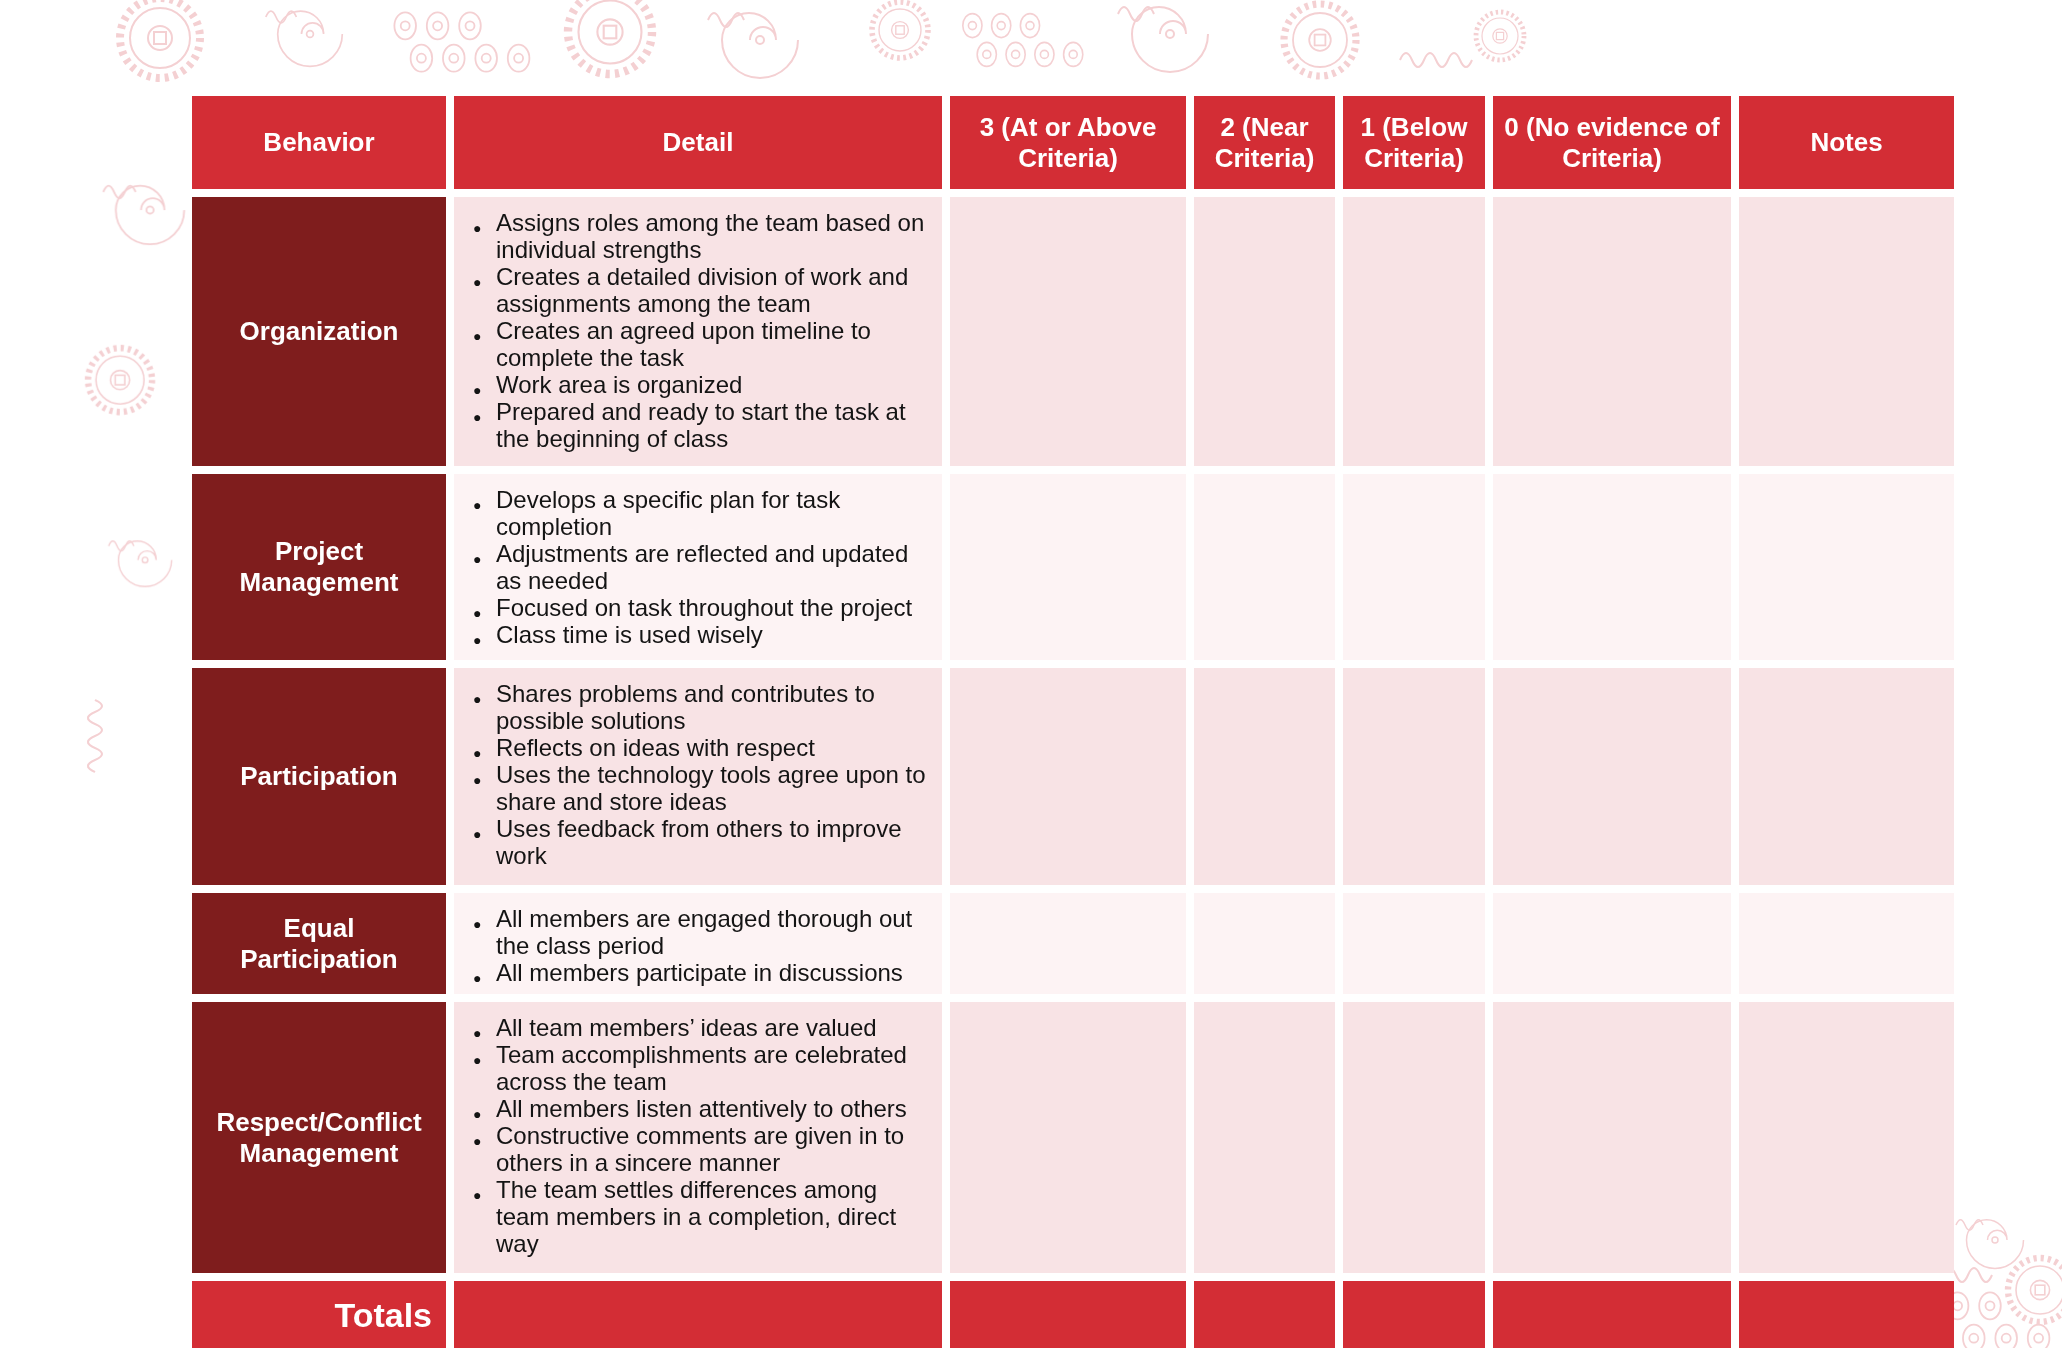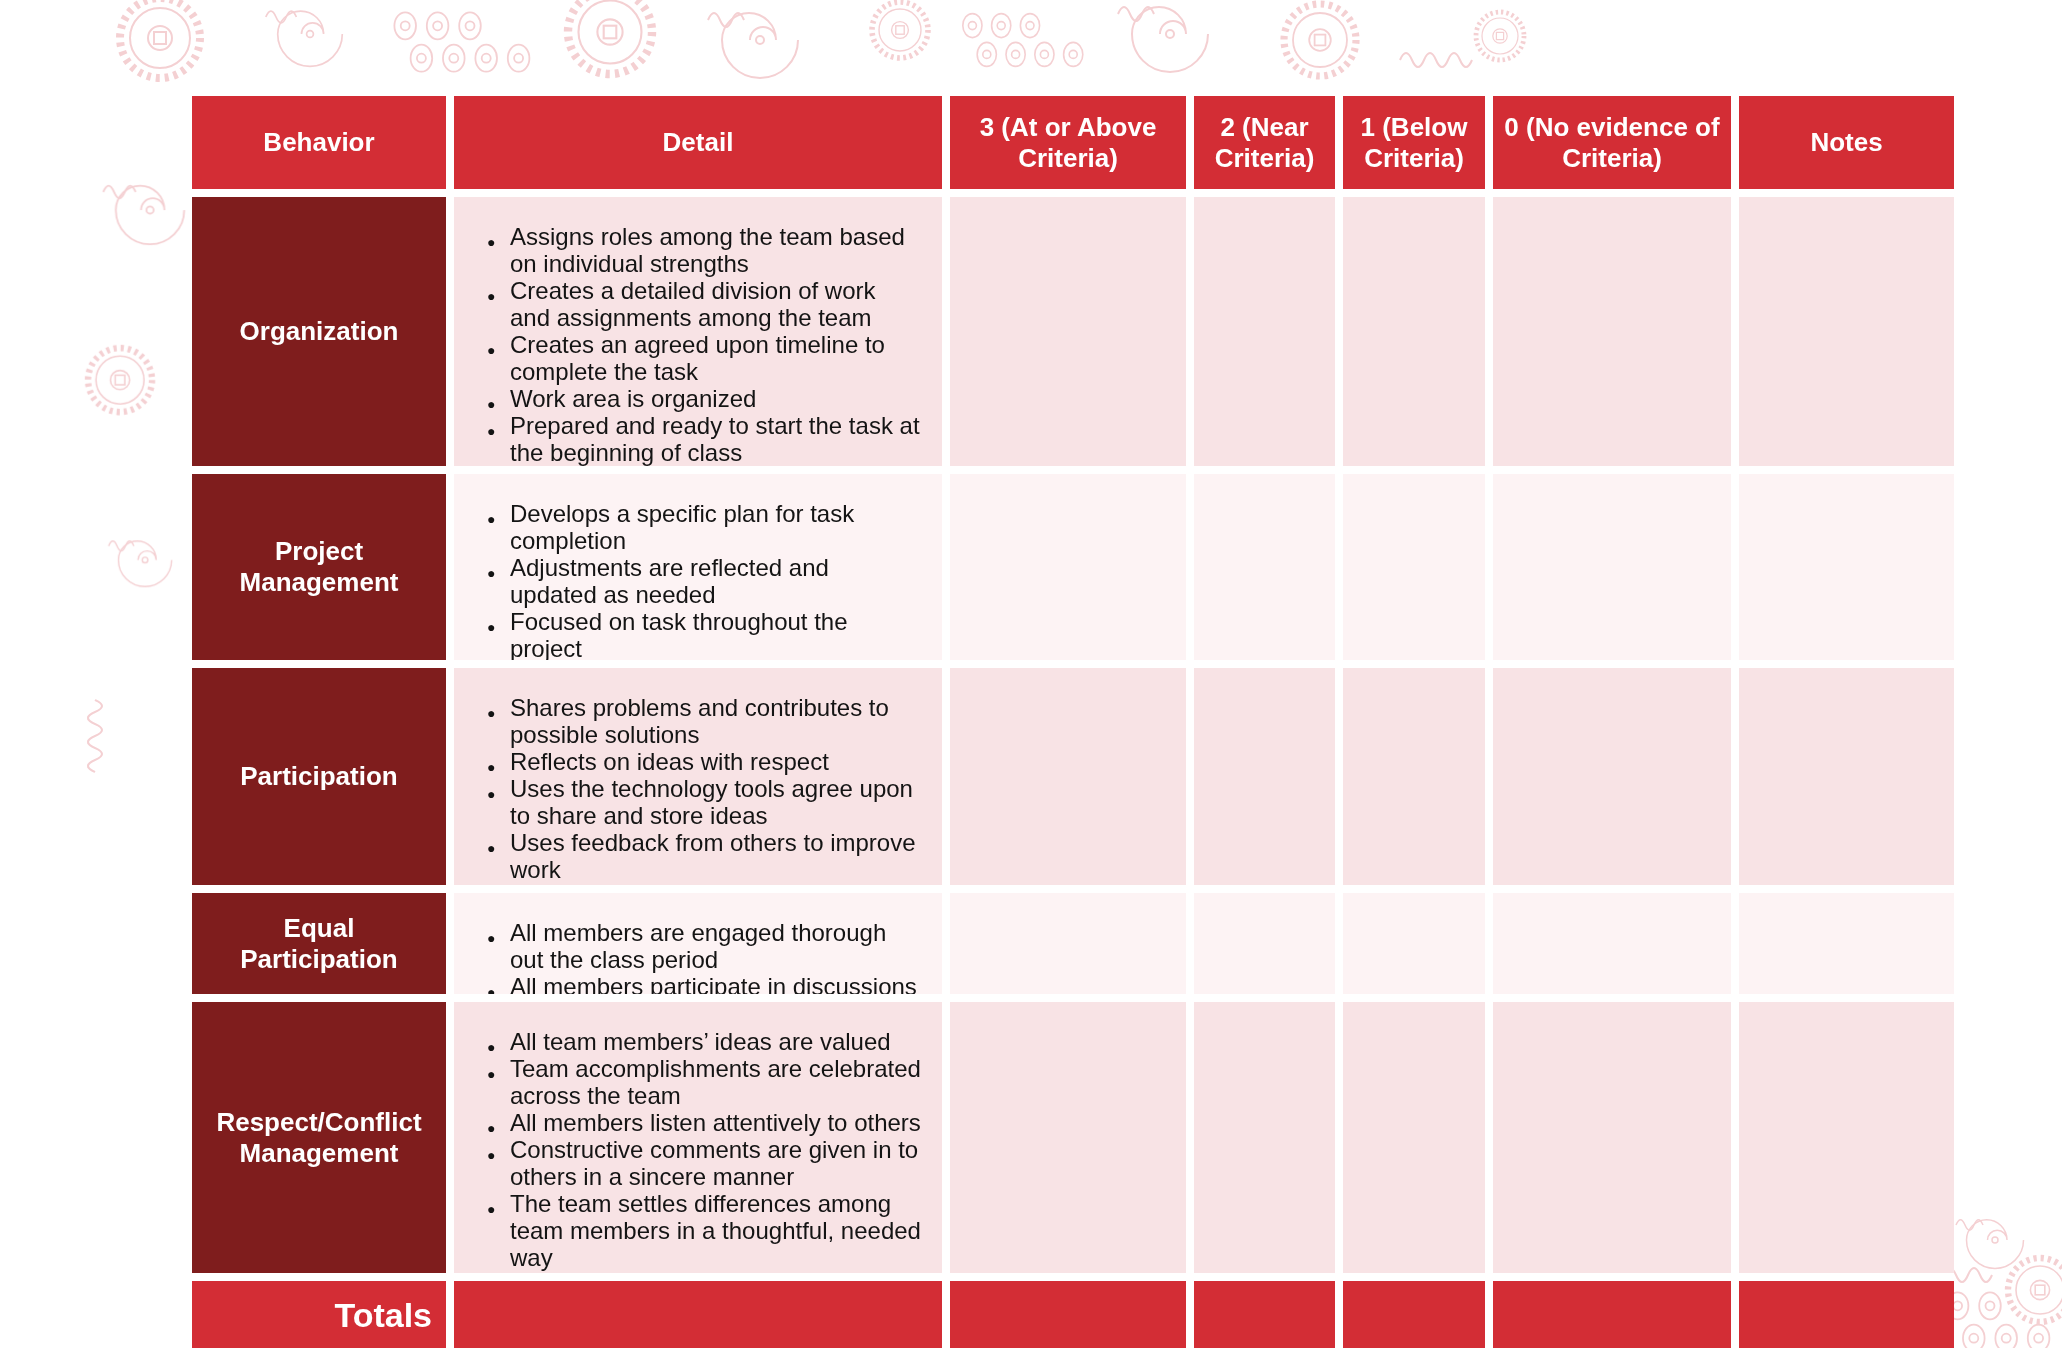--- a/index.html
+++ b/index.html
@@ -22,21 +22,21 @@
     background:#d32d35;color:#ffffff;font-weight:bold;font-size:26px;line-height:31px;
     display:flex;align-items:center;justify-content:center;text-align:center;padding:0 8px;
   }
   .label{
     background:#7f1d1d;color:#ffffff;font-weight:bold;font-size:26px;line-height:31px;
     display:flex;align-items:center;justify-content:center;text-align:center;padding:0 24px;
   }
   .pink{background:#f8e3e5;}
   .lite{background:#fdf3f4;}
   .detail{padding:12px 6px 4px 12px;color:#141414;font-size:24px;line-height:27px;}
-  ul.bullets{margin:14px;padding:0;list-style:none;}
+  ul.bullets{margin:0;padding:0;list-style:none;}
   .bullets li{position:relative;padding-left:30px;}
   .bullets li::before{content:"●";position:absolute;left:7px;top:6px;font-size:14px;color:#141414;}
   .totals-label{
     background:#d32d35;color:#ffffff;font-weight:bold;font-size:34px;
     display:flex;align-items:center;justify-content:flex-end;padding-right:14px;
   }
   .totals-cell{background:#d32d35;}
 </style>
 </head>
 <body>
@@ -175,21 +175,21 @@
   <div class="cell lite"></div>
   <div class="cell lite"></div>
 
   <div class="cell label">Respect/Conflict Management</div>
   <div class="cell detail pink">
     <ul class="bullets">
       <li>All team members’ ideas are valued</li>
       <li>Team accomplishments are celebrated across the team</li>
       <li>All members listen attentively to others</li>
       <li>Constructive comments are given in to others in a sincere manner</li>
-      <li>The team settles differences among team members in a thoughtful, needed way</li>
+      <li>The team settles differences among team members in a completion, direct way</li>
     </ul>
   </div>
   <div class="cell pink"></div>
   <div class="cell pink"></div>
   <div class="cell pink"></div>
   <div class="cell pink"></div>
   <div class="cell pink"></div>
 
   <div class="cell totals-label">Totals</div>
   <div class="cell totals-cell"></div>

